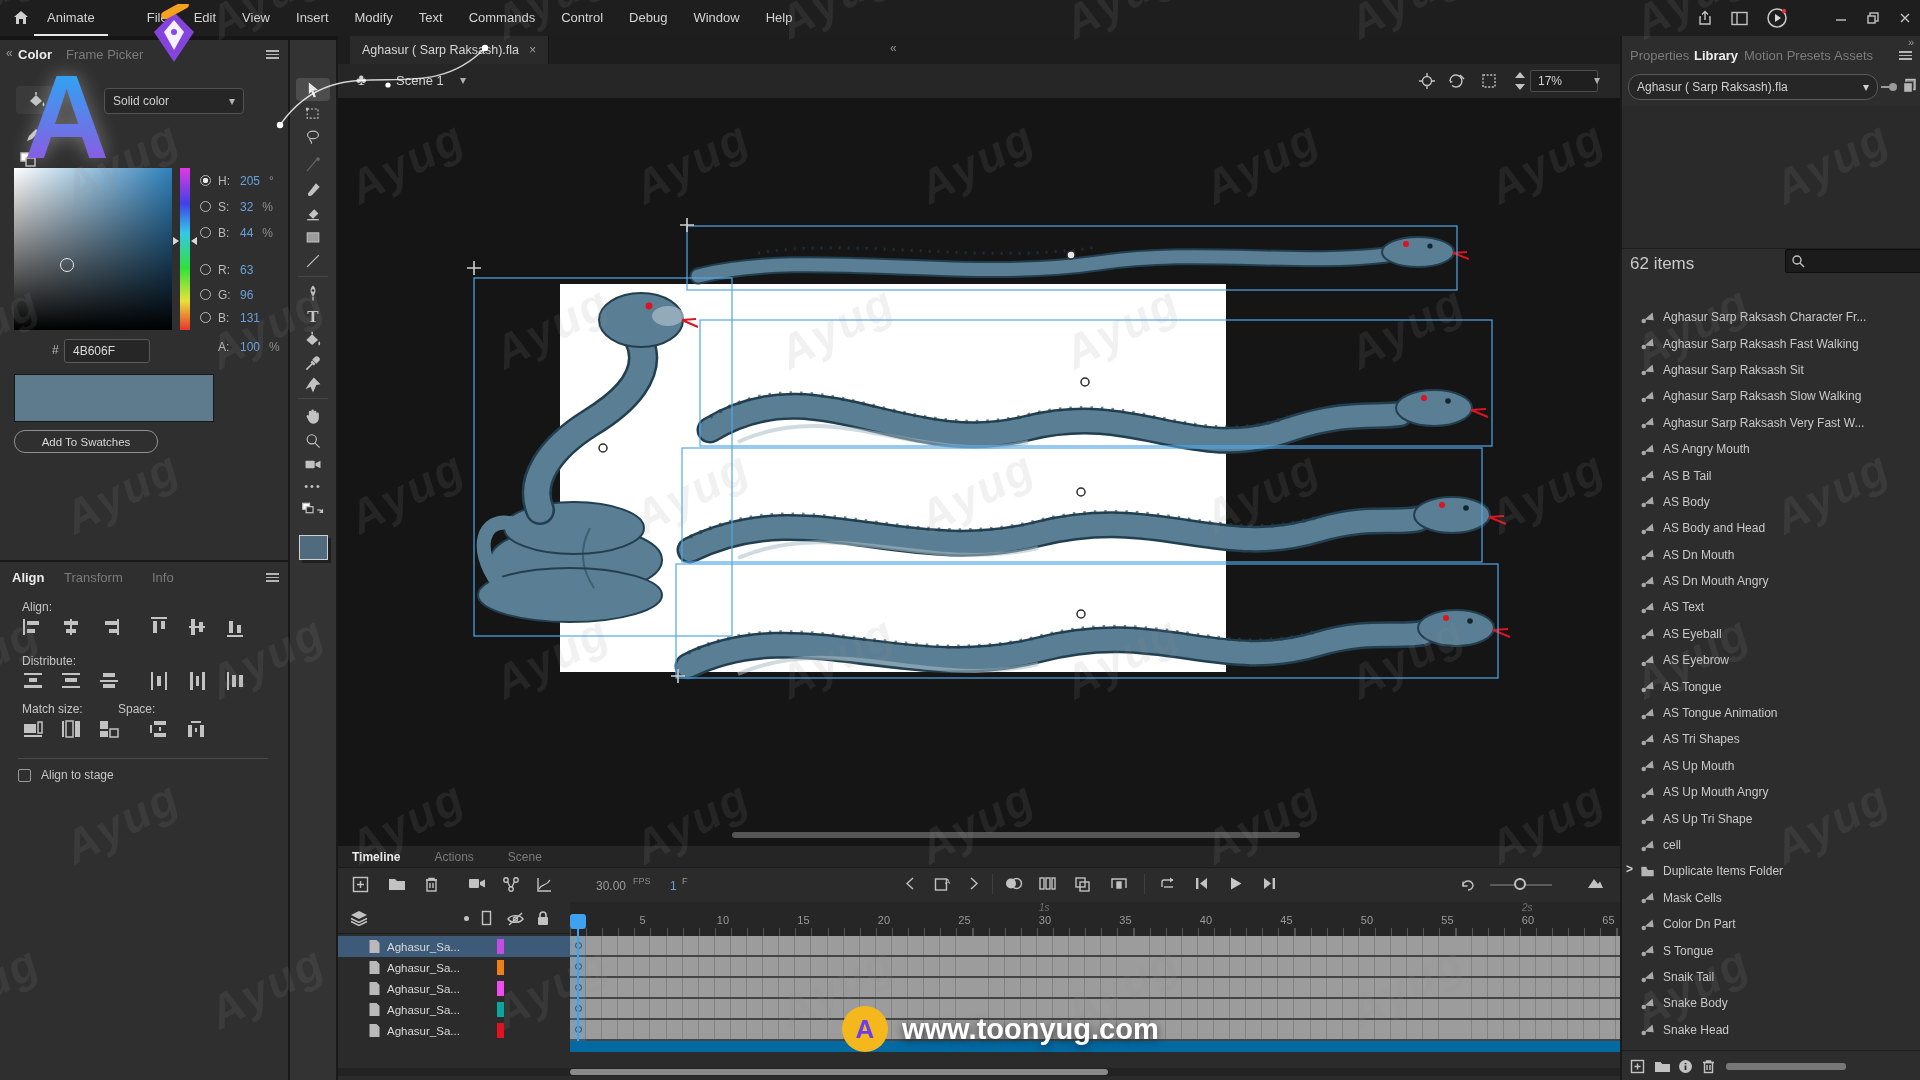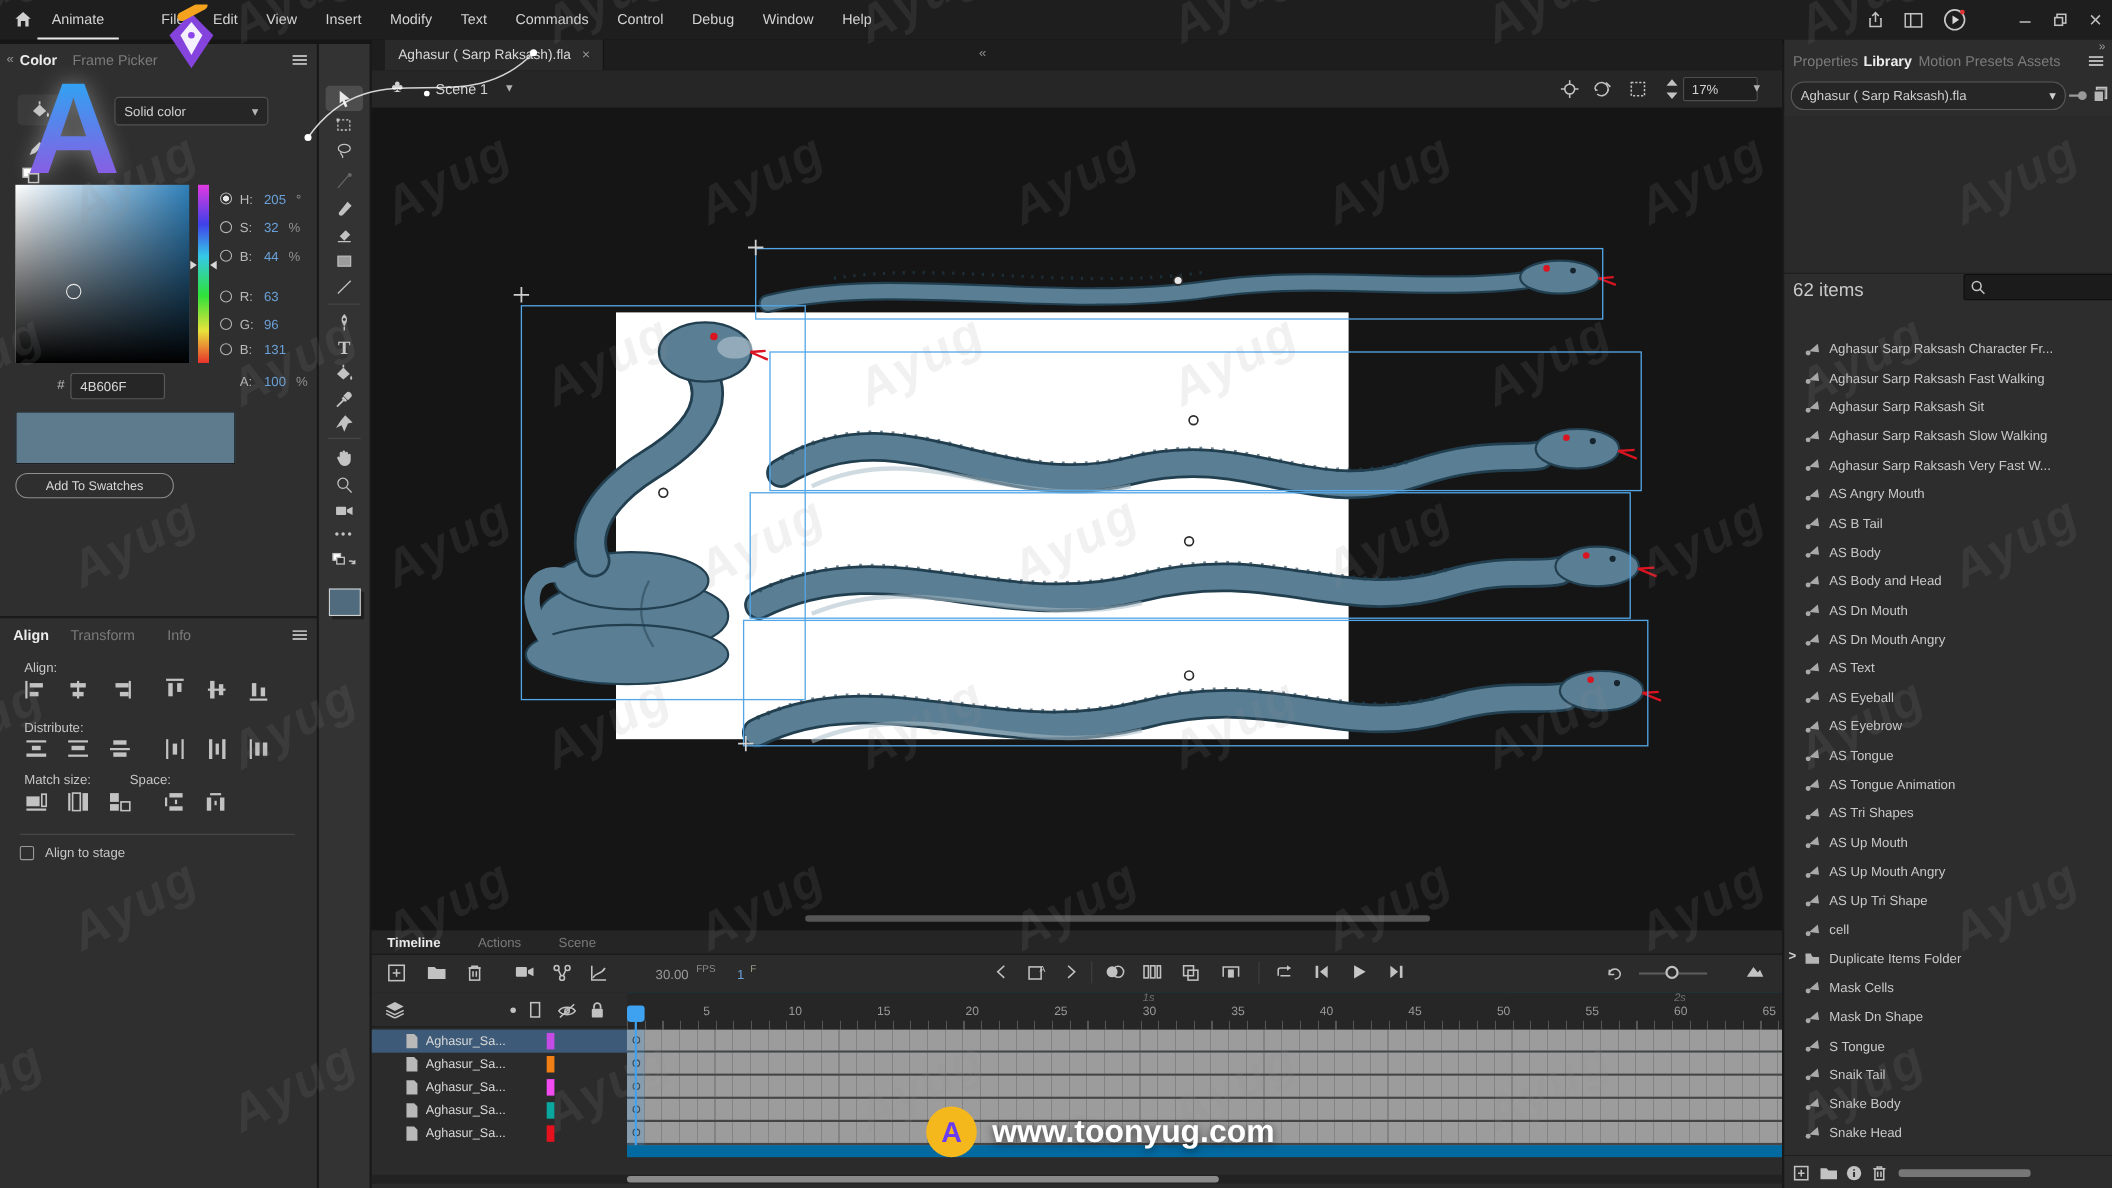--- a/index.html
+++ b/index.html
@@ -1085,21 +1085,21 @@
             <circle cx="4" cy="11.6" r="2.4" fill="#a9a9a9"></circle>
             <path d="M5 10 L13.4 2.6 L14.6 11 Z" fill="#a9a9a9"></path>
           </svg>
           <span class="lbl">Mask Cells</span>
         </div>
         <div class="lib-row">
           <svg class="li-ic" viewBox="0 0 16 16">
             <circle cx="4" cy="11.6" r="2.4" fill="#a9a9a9"></circle>
             <path d="M5 10 L13.4 2.6 L14.6 11 Z" fill="#a9a9a9"></path>
           </svg>
-          <span class="lbl">Mask Dn Shape</span>
+          <span class="lbl">Color Dn Part</span>
         </div>
         <div class="lib-row">
           <svg class="li-ic" viewBox="0 0 16 16">
             <circle cx="4" cy="11.6" r="2.4" fill="#a9a9a9"></circle>
             <path d="M5 10 L13.4 2.6 L14.6 11 Z" fill="#a9a9a9"></path>
           </svg>
           <span class="lbl">S Tongue</span>
         </div>
         <div class="lib-row">
           <svg class="li-ic" viewBox="0 0 16 16">

